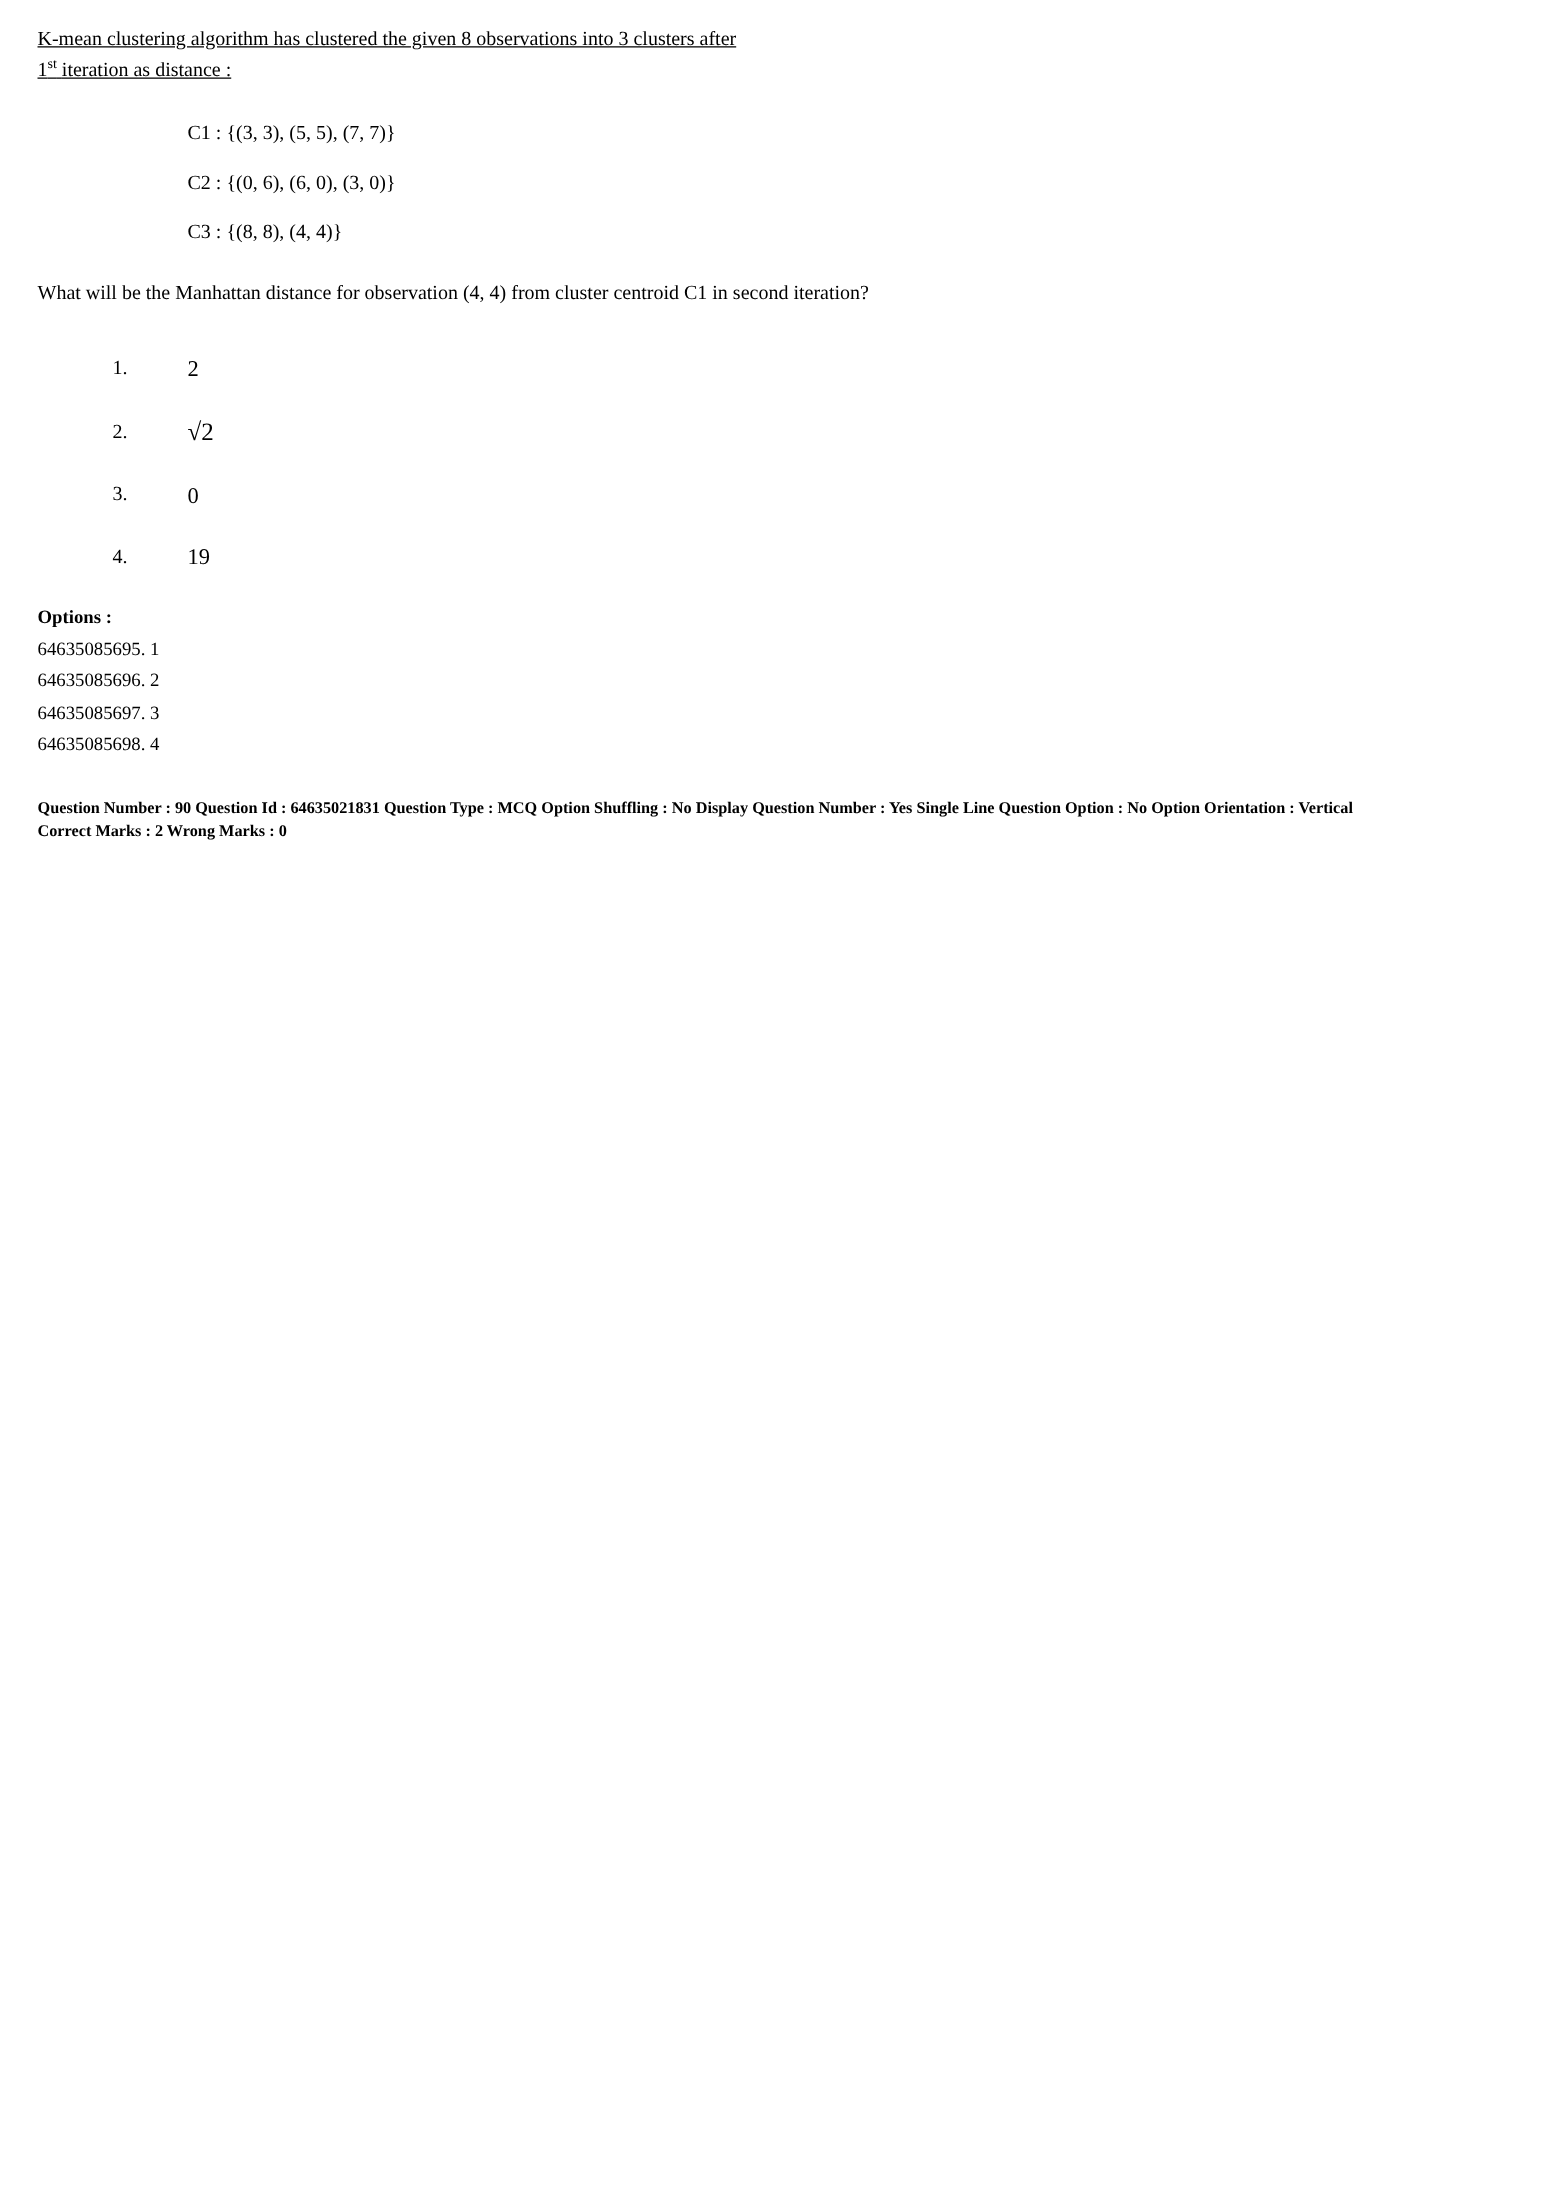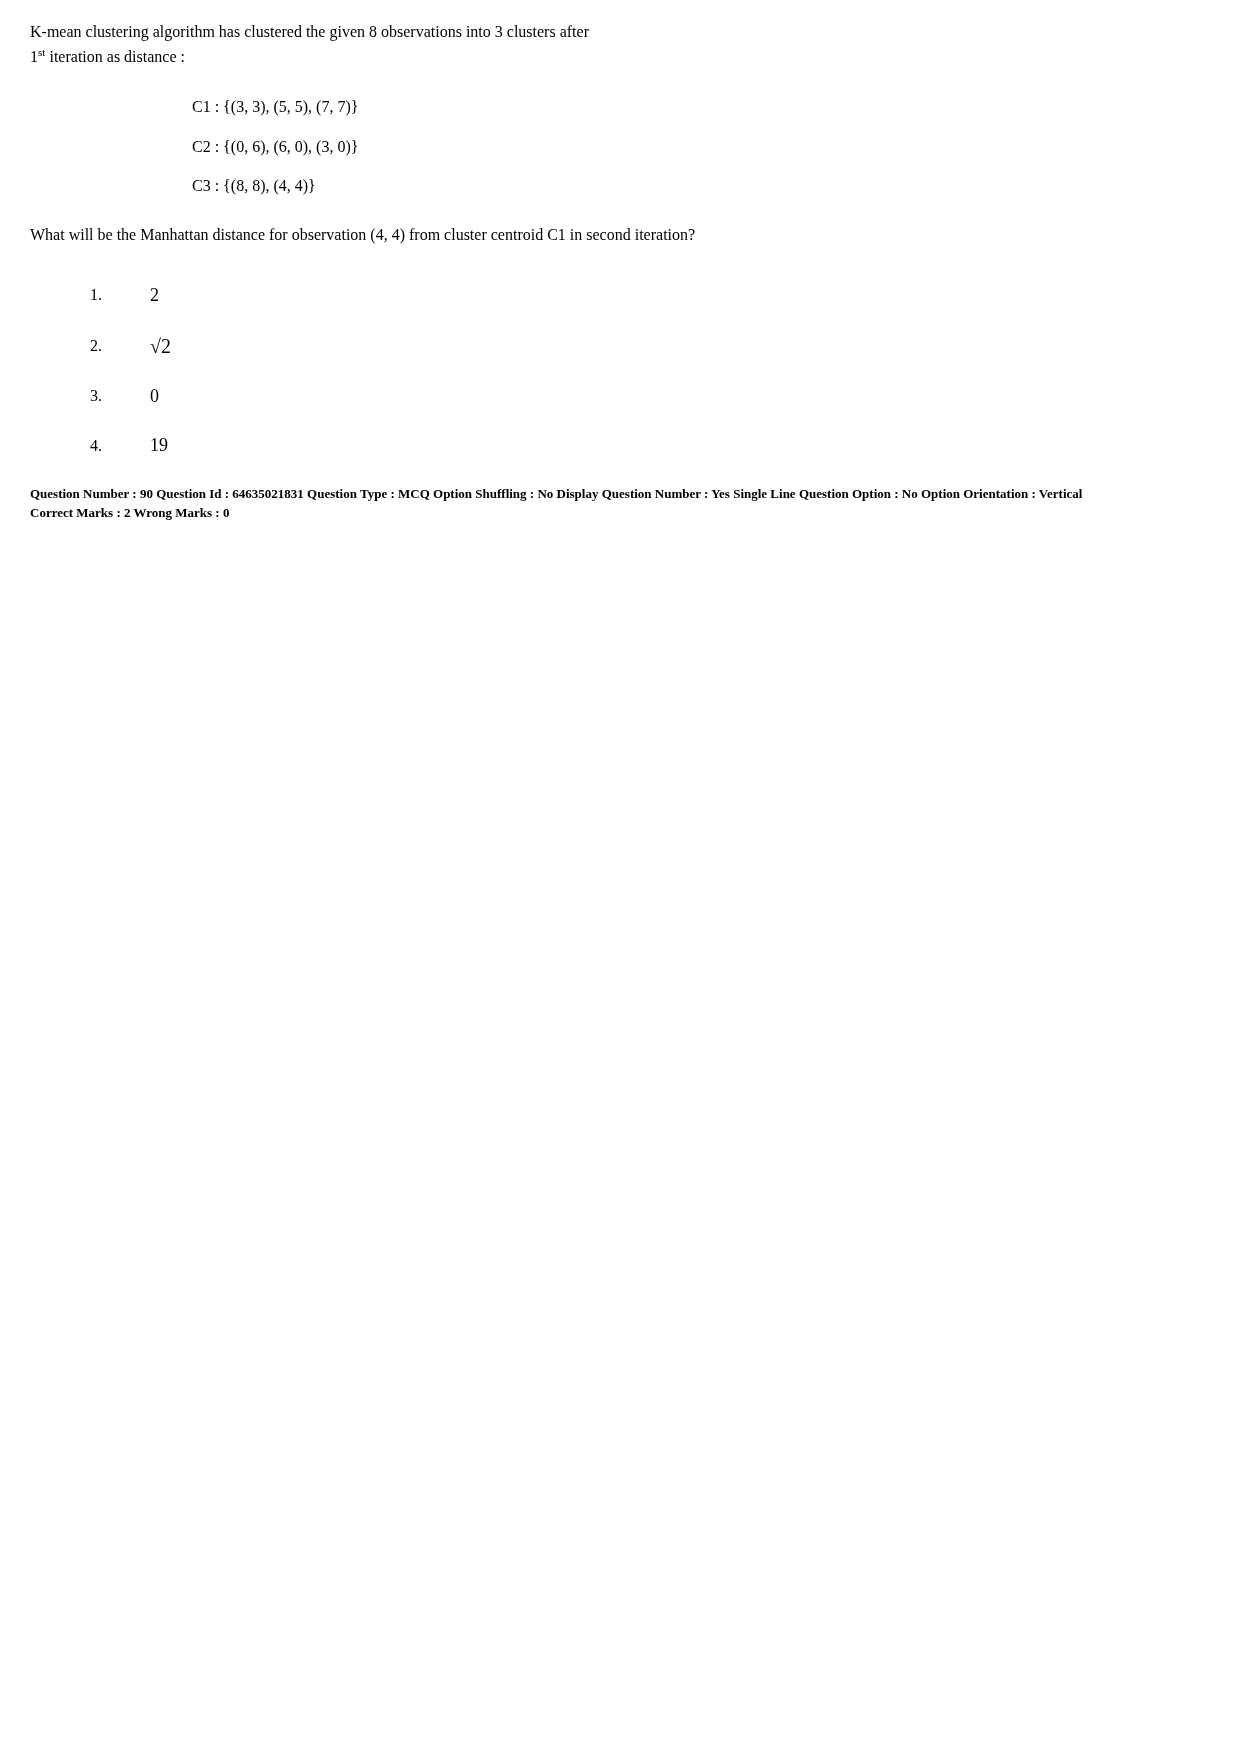--- a/index.html
+++ b/index.html
@@ -14,35 +14,35 @@
       font-size: 16px;
       color: #000000;
       width: 1240px;
       min-height: 1754px;
       padding: 20px 30px;
     }
 
     .question-text {
       line-height: 1.5;
       margin-bottom: 20px;
+      text-decoration: underline;
     }
 
     sup {
       font-size: 0.7em;
       vertical-align: super;
     }
 
     .clusters {
       margin: 20px 0 20px 120px;
       line-height: 2.2;
     }
 
     .cluster-item {
       margin-bottom: 4px;
-      margin-left: 42px;
     }
 
     .question-prompt {
       line-height: 1.5;
       margin-bottom: 36px;
     }
 
     .options-list {
       margin-left: 60px;
       margin-bottom: 24px;
@@ -133,20 +133,27 @@
       <span class="option-value">0</span>
     </div>
 
     <div class="option-row">
       <span class="option-number">4.</span>
       <span class="option-value">19</span>
     </div>
 
   </div>
 
+  <div class="options-ids-section">
+    <span class="options-label">Options :</span><br>
+    <span>64635085695. 1</span><br>
+    <span>64635085696. 2</span><br>
+    <span>64635085697. 3</span><br>
+    <span>64635085698. 4</span>
+  </div>
 
   <div class="meta-info">
     <span>Question Number : 90  Question Id : 64635021831  Question Type : MCQ  Option Shuffling : No  Display Question Number : Yes  Single Line Question Option : No  Option Orientation : Vertical</span>
   </div>
 
   <div class="correct-marks">
     <span>Correct Marks : 2  Wrong Marks : 0</span>
   </div>
 
 </div>

